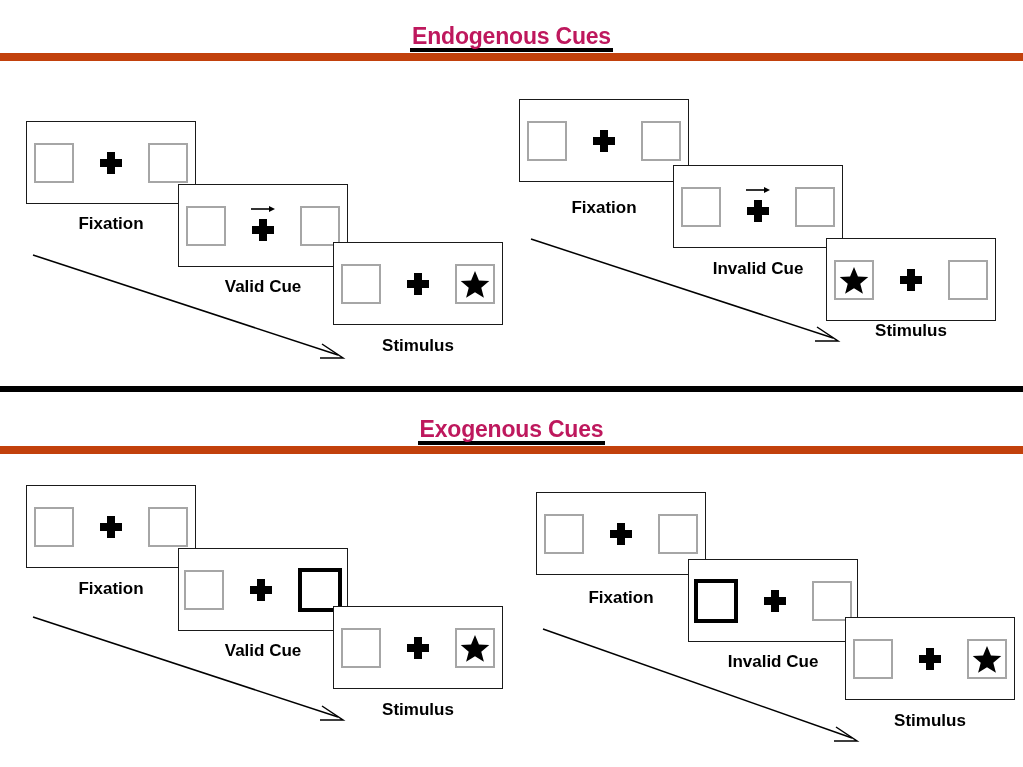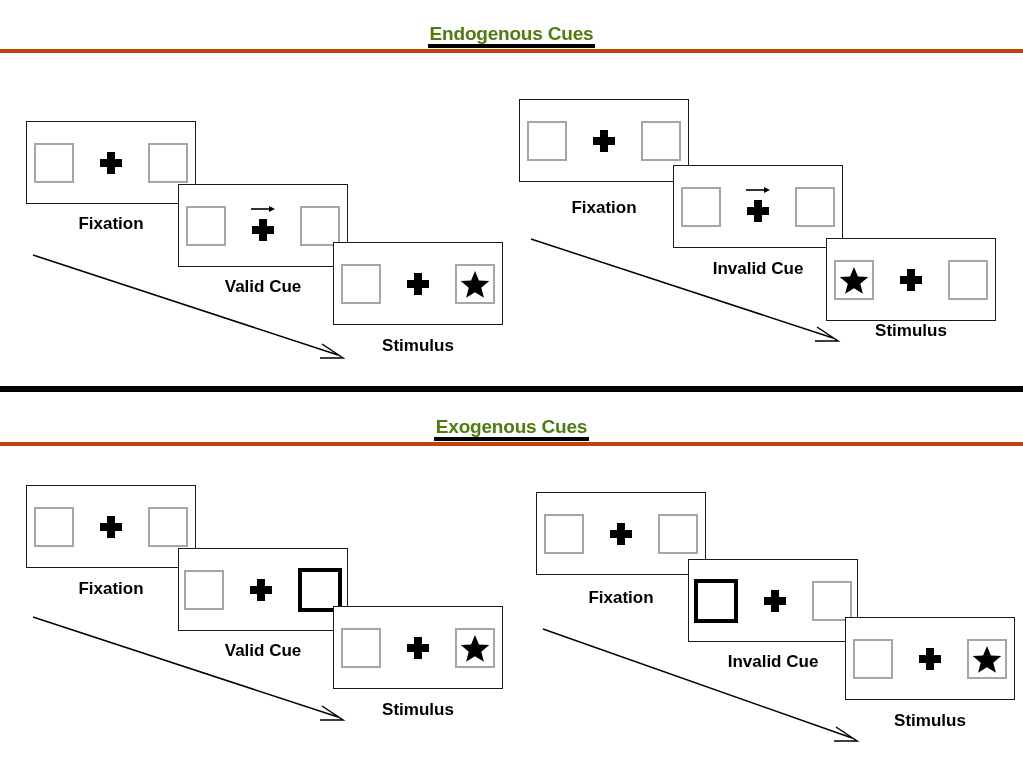--- a/index.html
+++ b/index.html
@@ -16,27 +16,27 @@
     position: relative;
     width: 1023px;
     height: 767px;
     background: #ffffff;
     overflow: hidden;
   }
 
   
   .section-title {
     position: absolute;
-    font-size: 19px;
+    font-size: 23px;
     font-weight: bold;
     letter-spacing: -0.2px;
-    color: #4d7c0f;
+    color: #be185d;
     text-align: center;
     white-space: nowrap;
-    border-bottom: 4px solid #c2410c;
+    border-bottom: 8px solid #c2410c;
     padding-bottom: 1px;
     line-height: 1.05;
   }
 
   
   .divider {
     position: absolute;
     left: 0;
     width: 1023px;
     height: 6px;

